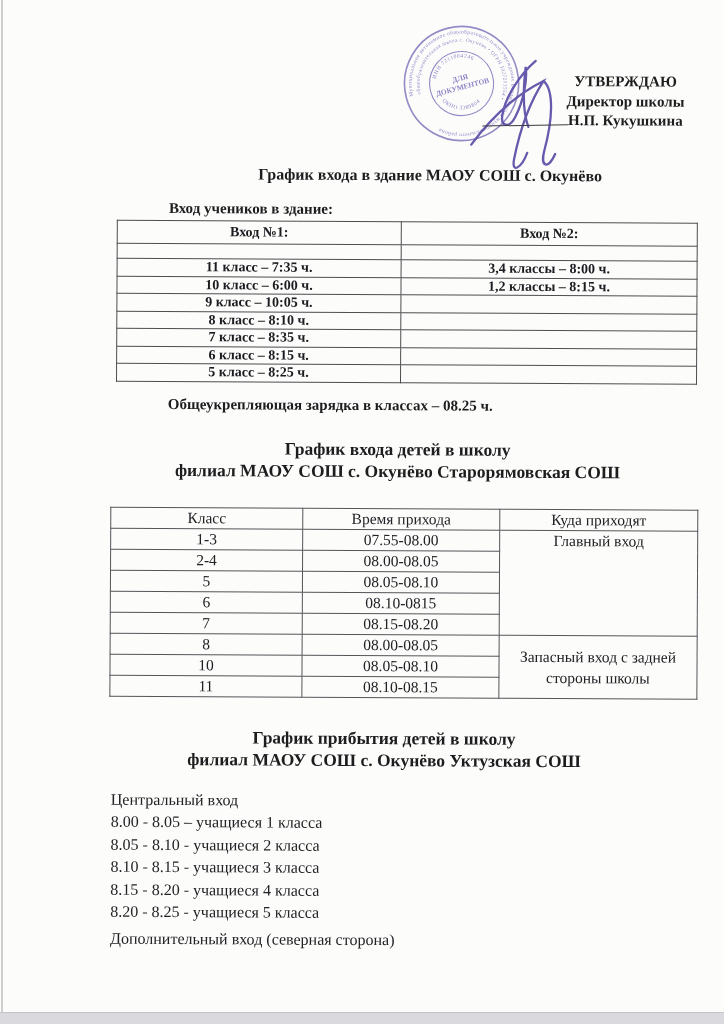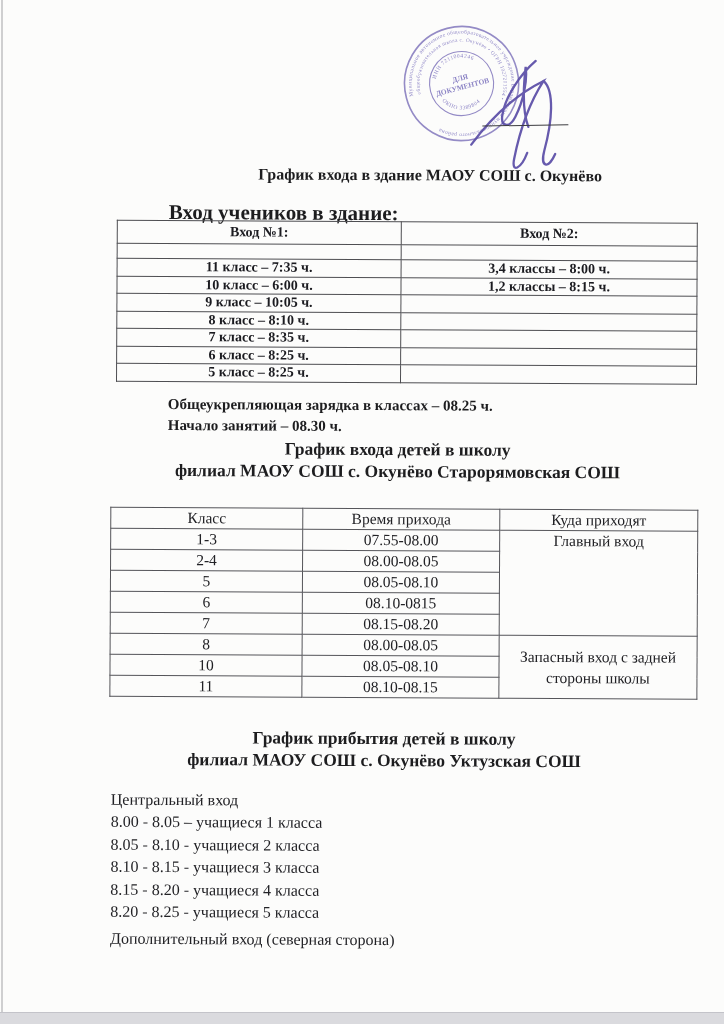--- a/index.html
+++ b/index.html
@@ -17,21 +17,21 @@
 
   
   .stamp{position:absolute;left:399px;top:20px;width:126px;height:126px;transform:rotate(-15deg);opacity:.92;}
   .sig{position:absolute;left:450px;top:52px;width:170px;height:125px;}
   .sig-line{position:absolute;left:483px;top:124px;width:86px;border-top:1.6px solid #3c3c40;transform:rotate(-1.2deg);}
   .approval{position:absolute;left:556px;top:71px;width:140px;text-align:center;
     font-weight:bold;font-size:15px;line-height:19.5px;}
 
   
   .title1{position:absolute;left:138px;top:166px;width:586px;text-align:center;font-weight:bold;font-size:16px;}
-  .subtitle1{position:absolute;left:170px;top:201px;font-weight:bold;font-size:21px;}
+  .subtitle1{position:absolute;left:170px;top:201px;font-weight:bold;font-size:15px;}
   table{border-collapse:collapse;table-layout:fixed;}
   .t1{position:absolute;left:118px;top:221px;width:580px;}
   .t1 th,.t1 td{border:1px solid #4e4e52;text-align:center;padding:0;
     font-weight:bold;font-size:14px;color:#1b1b20;}
   .t1 col.c1{width:284px;} .t1 col.c2{width:296px;}
   .t1 tr.head{height:23px;} .t1 tr.empty{height:15px;} .t1 tr.row{height:17.5px;}
   .note1{position:absolute;left:170px;top:397px;font-weight:bold;font-size:15px;}
   .note2{position:absolute;left:170px;top:418px;font-weight:bold;font-size:15px;}
 
   
@@ -88,20 +88,25 @@
 
     <svg class="sig" viewBox="0 0 170 125">
       <g fill="none" stroke="#5a4ca6" stroke-width="2.3" stroke-linecap="round" opacity="0.92">
         <path d="M86,8 C70,22 56,44 53,62 C51,74 60,76 66,64 C74,48 78,28 76,14 C74,32 72,56 79,74"></path>
         <path d="M22,92 C44,62 66,42 94,28 C80,50 70,80 65,106 C62,121 72,116 78,100"></path>
         <path d="M94,28 C105,38 103,68 95,98 C91,114 99,117 106,101"></path>
       </g>
     </svg>
     <div class="sig-line"></div>
 
+    <div class="approval">
+      <div>УТВЕРЖДАЮ</div>
+      <div>Директор школы</div>
+      <div>Н.П. Кукушкина</div>
+    </div>
 
     <div class="title1">График входа в здание МАОУ СОШ с. Окунёво</div>
     <div class="subtitle1">Вход учеников в здание:</div>
 
     <table class="t1">
       <colgroup>
           <col class="c1">
           <col class="c2">
         </colgroup>
       <tbody>
@@ -127,32 +132,31 @@
       </tr>
       <tr class="row">
         <td>8 класс – 8:10 ч.</td>
         <td></td>
       </tr>
       <tr class="row">
         <td>7 класс – 8:35 ч.</td>
         <td></td>
       </tr>
       <tr class="row">
-        <td>6 класс – 8:25 ч.</td>
+        <td>6 класс – 8:15 ч.</td>
         <td></td>
       </tr>
       <tr class="row">
         <td>5 класс – 8:25 ч.</td>
         <td></td>
       </tr>
     </tbody>
       </table>
 
     <div class="note1">Общеукрепляющая зарядка в классах – 08.25 ч.</div>
-    <div class="note2">Начало занятий – 08.30 ч.</div>
 
     <div class="heading2">
       <div>График входа детей в школу</div>
       <div>филиал МАОУ СОШ с. Окунёво Старорямовская СОШ</div>
     </div>
 
     <table class="t2">
       <colgroup>
           <col class="c1">
           <col class="c2">

